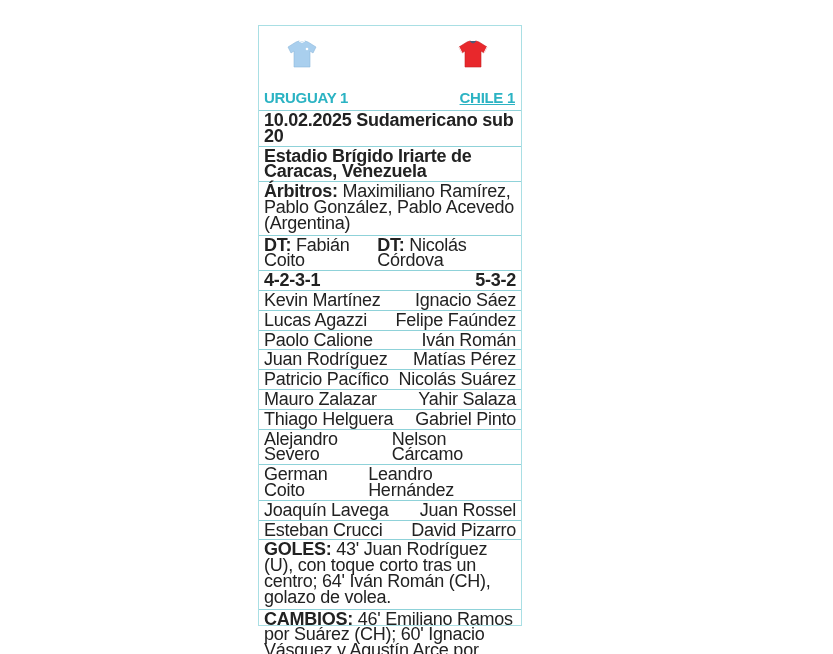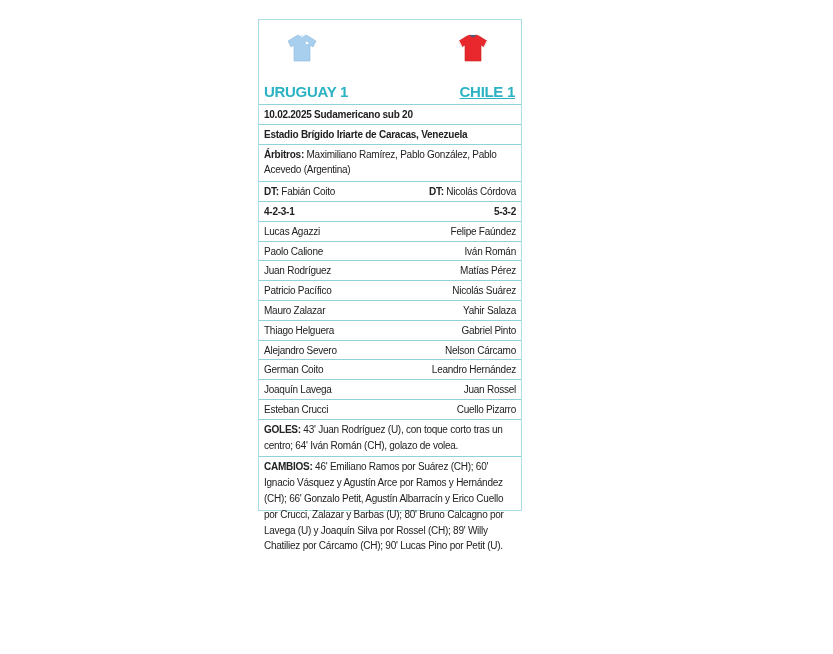--- a/index.html
+++ b/index.html
@@ -1,28 +1,28 @@
 <!DOCTYPE html>
 <html><head>
 <meta charset="utf-8">
 <style>
   html, body { margin: 0; padding: 0; background: #ffffff; }
   body { width: 833px; height: 654px; position: relative; font-family: "Liberation Sans", sans-serif; color: #222; }
   .card {
-    position: absolute; left: 258px; top: 19px; width: 264px; height: 492px;
+    position: absolute; left: 258px; top: 25px; width: 264px; height: 601px;
     border: 1.5px solid #a9dfe4; box-sizing: border-box; background: #fff;
   }
   .teams { position: relative; height: 84px; }
   .shirt { position: absolute; top: 14px; width: 30px; height: 28px; }
   .shirt.uy { left: 28px; }
   .shirt.ch { left: 199px; }
   .team-name { position: absolute; top: 63px; font-family: "Liberation Sans", sans-serif; font-weight: bold; font-size: 15px; letter-spacing: -0.3px; }
   .team-name.uy { left: 5px; }
   .team-name.ch { right: 6px; text-decoration: underline; }
-  .row { border-top: 1.5px solid #8fd2d9; padding: 2px 5px 1px 5px; font-size: 10px; line-height: 15.8px; letter-spacing: -0.25px; }
+  .row { border-top: 1.5px solid #8fd2d9; padding: 2px 5px 1px 5px; font-size: 18px; line-height: 15.8px; letter-spacing: -0.25px; }
   .row.bold { font-weight: bold; }
   .split { display: flex; justify-content: space-between; align-items: flex-end; }
   .lbl { font-weight: bold; }
   .para { padding: 2px 5px 3px 5px; }
 </style>
 </head>
 <body>
 
 <div class="card">
   <div class="teams">
@@ -49,20 +49,24 @@
   <div class="row split">
     <span><span class="lbl">DT:</span><span> Fabián Coito</span></span>
     <span><span class="lbl">DT:</span><span> Nicolás Córdova</span></span>
   </div>
   <div class="row split bold">
     <span>4-2-3-1</span>
     <span>5-3-2</span>
   </div>
 
   <div class="row split">
+      <span>Kevin Martínez</span>
+      <span>Ignacio Sáez</span>
+    </div>
+  <div class="row split">
       <span>Lucas Agazzi</span>
       <span>Felipe Faúndez</span>
     </div>
   <div class="row split">
       <span>Paolo Calione</span>
       <span>Iván Román</span>
     </div>
   <div class="row split">
       <span>Juan Rodríguez</span>
       <span>Matías Pérez</span>
@@ -86,21 +90,21 @@
   <div class="row split">
       <span>German Coito</span>
       <span>Leandro Hernández</span>
     </div>
   <div class="row split">
       <span>Joaquín Lavega</span>
       <span>Juan Rossel</span>
     </div>
   <div class="row split">
       <span>Esteban Crucci</span>
-      <span>Cuello Pizarro</span>
+      <span>David Pizarro</span>
     </div>
 
   <div class="row para">
     <span class="lbl">GOLES:</span><span>  43' Juan Rodríguez (U), con toque corto tras un centro; 64' Iván Román (CH), golazo de volea.</span>
   </div>
   <div class="row para">
     <span class="lbl">CAMBIOS:</span><span> 46' Emiliano Ramos por Suárez (CH); 60' Ignacio Vásquez y Agustín Arce por Ramos y Hernández (CH); 66' Gonzalo Petit, Agustín Albarracín y Erico Cuello por Crucci, Zalazar y Barbas (U); 80' Bruno Calcagno por Lavega (U) y Joaquín Silva por Rossel (CH); 89' Willy Chatiliez por Cárcamo (CH); 90' Lucas Pino por Petit (U).</span>
   </div>
 </div>
 

